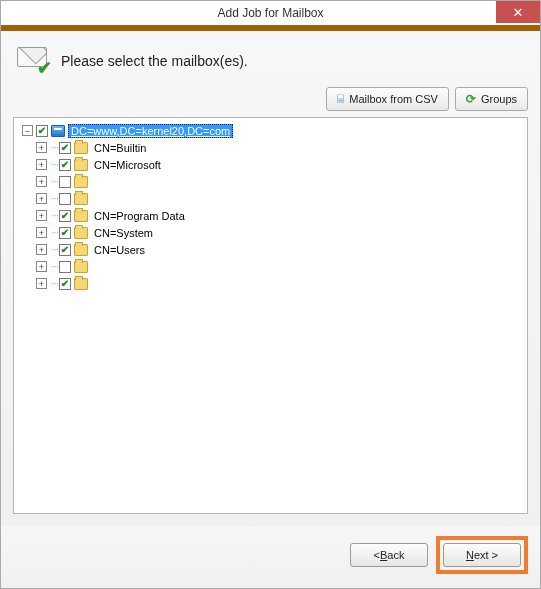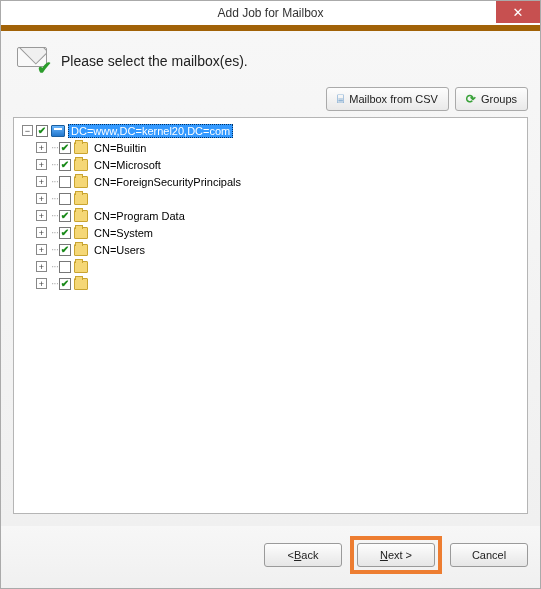--- a/index.html
+++ b/index.html
@@ -209,20 +209,21 @@
     border-bottom:none;
   }
   .node-label {
     padding: 0 3px;
   }
   .node-label.selected {
     background: #3399ff;
     color: #fff;
     border: 1px dotted #003366;
     padding: 0 2px;
+    text-decoration: underline;
   }
   .level0 { padding-left: 6px; }
   .level1 { padding-left: 20px; }
   .footer {
     padding: 10px 12px 14px 12px;
     display: flex;
     justify-content: flex-end;
     gap: 8px;
     align-items: center;
     background: linear-gradient(#f7f7f7,#f0f0f0);
@@ -301,21 +302,20 @@
             <span class="dots">···</span>
             <span class="chk checked"></span>
             <span class="node-icon folder"></span>
             <span class="node-label">CN=Microsoft</span>
           </div>
           <div class="tree-node level1">
             <span class="expander">+</span>
             <span class="dots">···</span>
             <span class="chk"></span>
             <span class="node-icon folder"></span>
-            <span class="node-label">CN=ForeignSecurityPrincipals</span>
           </div>
           <div class="tree-node level1">
             <span class="expander">+</span>
             <span class="dots">···</span>
             <span class="chk"></span>
             <span class="node-icon folder"></span>
           </div>
           <div class="tree-node level1">
             <span class="expander">+</span>
             <span class="dots">···</span>
@@ -359,18 +359,15 @@
       <span>&lt; </span>
         <span class="ul">B</span>
         <span>ack</span>
     </button>
     <span class="highlight-box">
       <button class="wiz-btn">
         <span class="ul">N</span>
           <span>ext &gt;</span>
       </button>
     </span>
-    <button class="wiz-btn">
-      <span>Cancel</span>
-    </button>
   </div>
 
 </div>
 
 </body></html>

